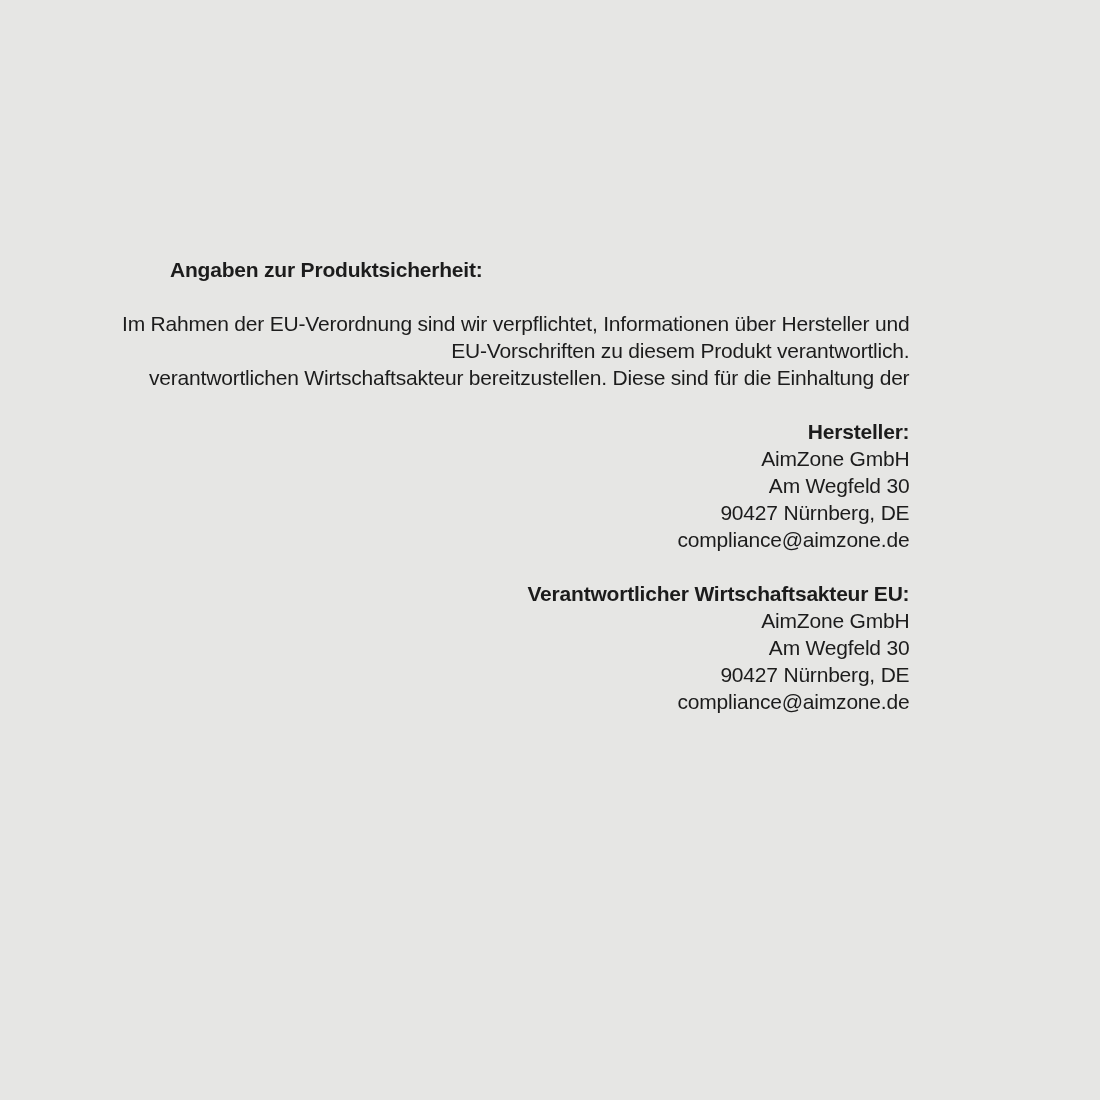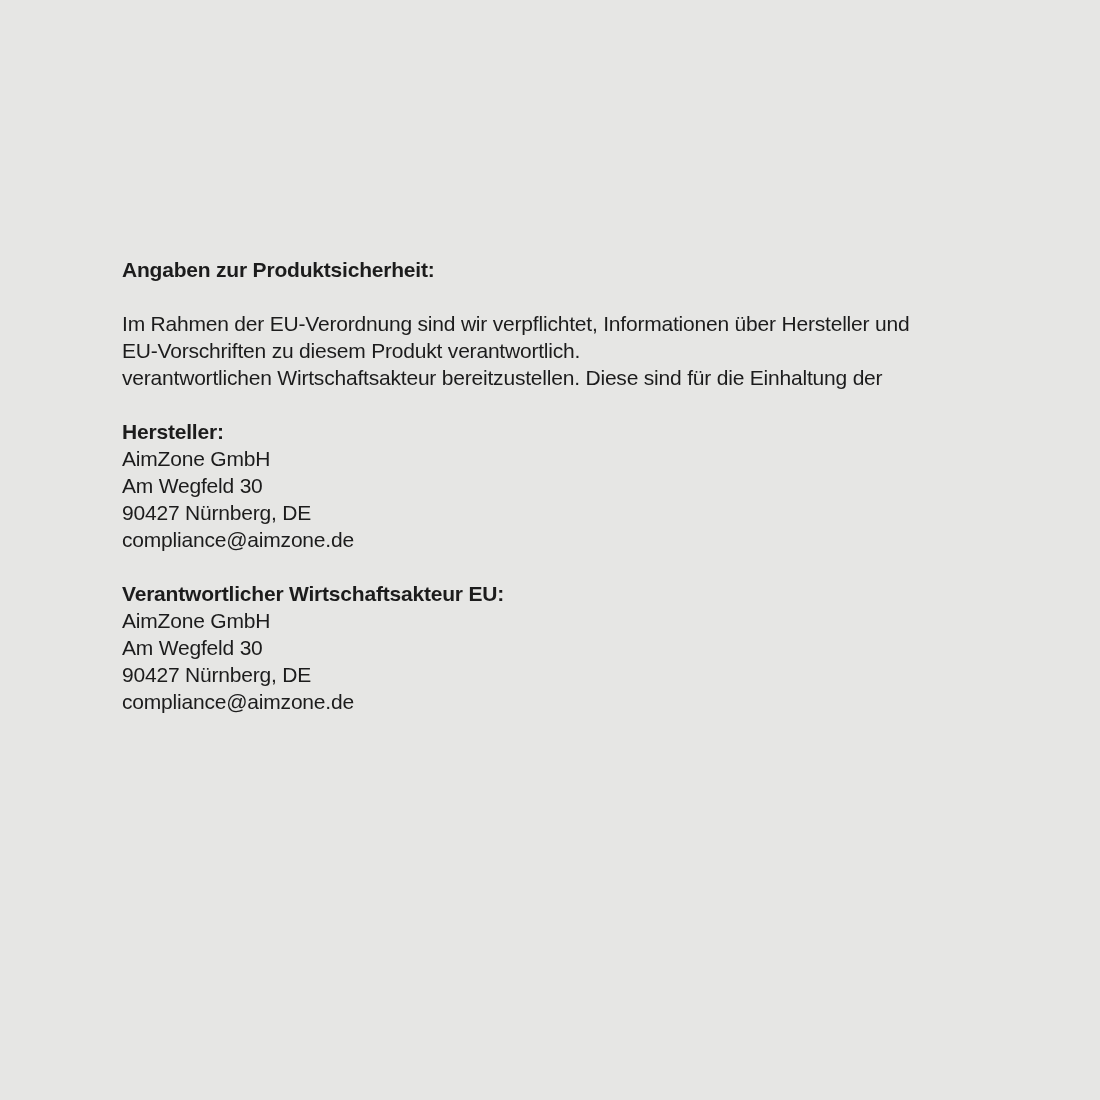--- a/index.html
+++ b/index.html
@@ -21,23 +21,25 @@
     top: 256px;
     font-size: 21px;
     line-height: 27px;
     letter-spacing: -0.2px;
   }
   .content .line {
     white-space: nowrap;
   }
   .heading {
     font-weight: bold;
+    margin-left: 48px;
   }
   .block-gap {
     margin-top: 27px;
+    text-align: right;
   }
 </style>
 </head>
 <body style="background: rgb(230, 230, 228); color: rgb(28, 28, 28);">
 
 <main class="content">
 
   <div class="line heading">Angaben zur Produktsicherheit:</div>
 
   <div class="block-gap">

